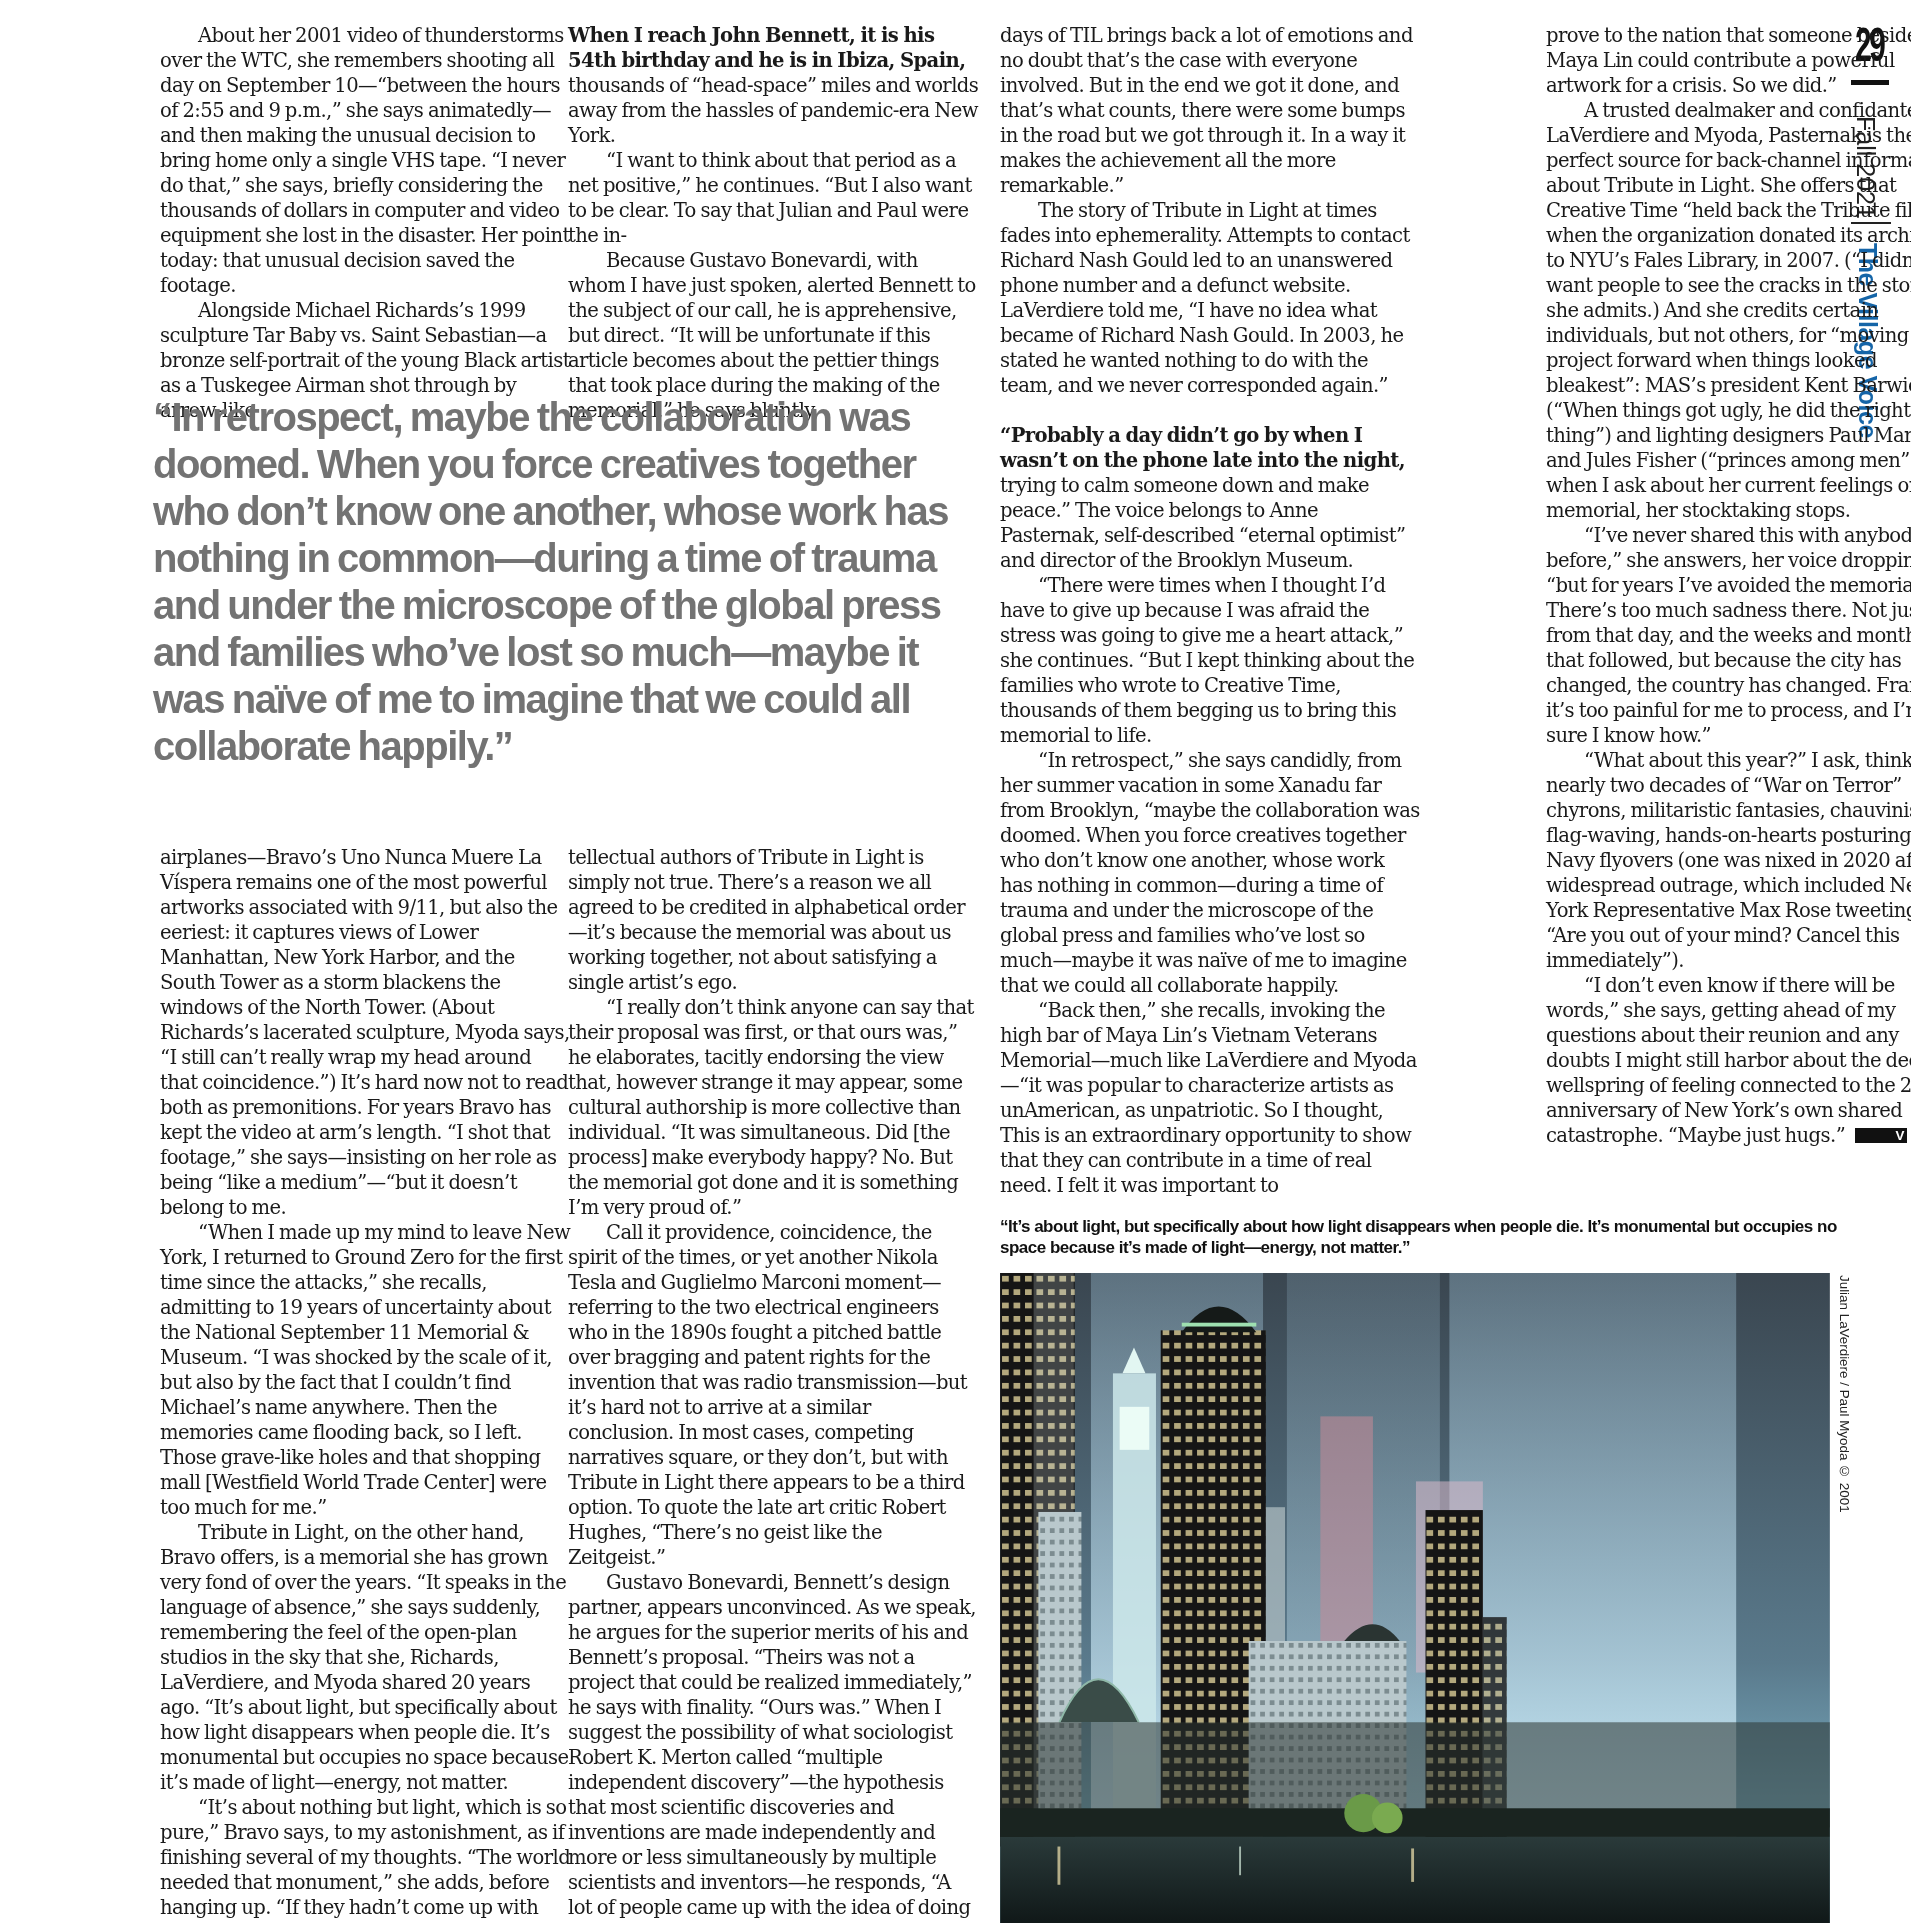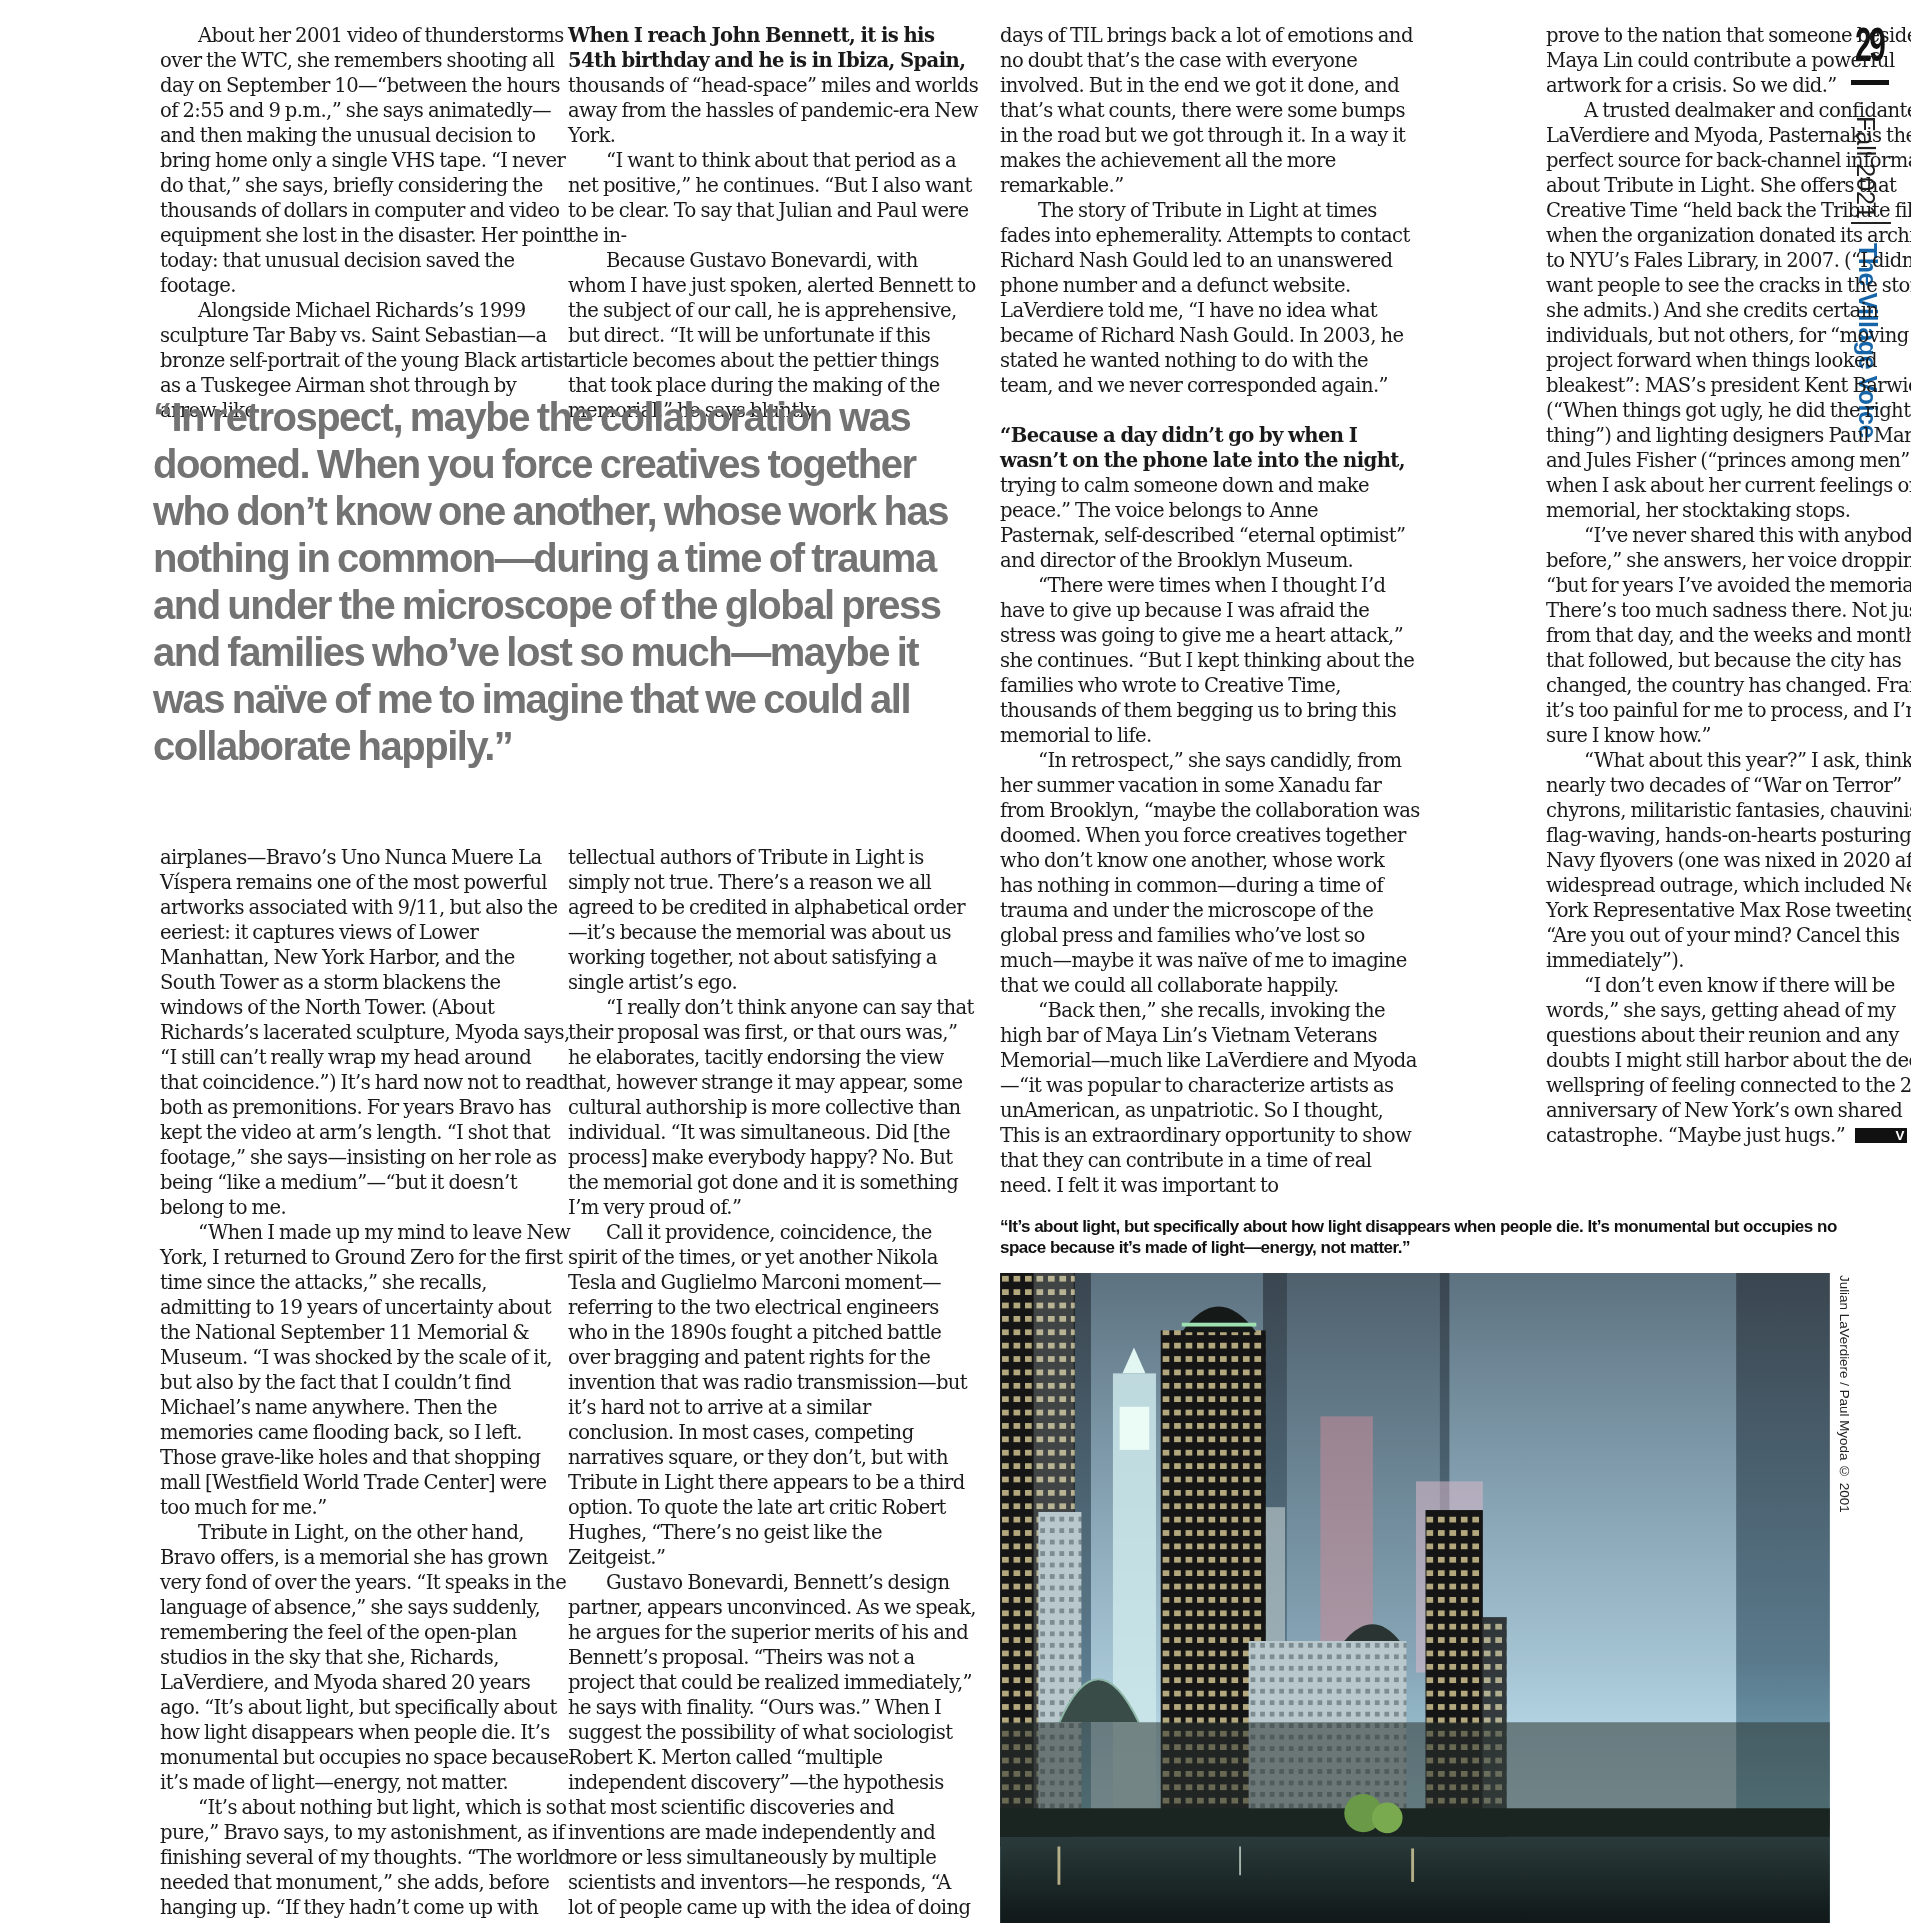--- a/index.html
+++ b/index.html
@@ -61,21 +61,21 @@
   <p>tellectual authors of Tribute in Light is simply not true. There’s a reason we all agreed to be credited in alphabetical order—it’s because the memorial was about us working together, not about satisfying a single artist’s ego.</p>
   <p class="ind">“I really don’t think anyone can say that their proposal was first, or that ours was,” he elaborates, tacitly endorsing the view that, however strange it may appear, some cultural authorship is more collective than individual. “It was simultaneous. Did [the process] make everybody happy? No. But the memorial got done and it is something I’m very proud of.”</p>
   <p class="ind">Call it providence, coincidence, the spirit of the times, or yet another Nikola Tesla and Guglielmo Marconi moment—referring to the two electrical engineers who in the 1890s fought a pitched battle over bragging and patent rights for the invention that was radio transmission—but it’s hard not to arrive at a similar conclusion. In most cases, competing narratives square, or they don’t, but with Tribute in Light there appears to be a third option. To quote the late art critic Robert Hughes, “There’s no geist like the Zeitgeist.”</p>
   <p class="ind">Gustavo Bonevardi, Bennett’s design partner, appears unconvinced. As we speak, he argues for the superior merits of his and Bennett’s proposal. “Theirs was not a project that could be realized immediately,” he says with finality. “Ours was.” When I suggest the possibility of what sociologist Robert K. Merton called “multiple independent discovery”—the hypothesis that most scientific discoveries and inventions are made independently and more or less simultaneously by multiple scientists and inventors—he responds, “A lot of people came up with the idea of doing lights, but ours was the only one that took it seriously and not as a fanciful idea.”</p>
 
 </div>
 
 <div class="col c3 top">
   <p>days of TIL brings back a lot of emotions and no doubt that’s the case with everyone involved. But in the end we got it done, and that’s what counts, there were some bumps in the road but we got through it. In a way it makes the achievement all the more remarkable.”</p>
   <p class="ind">The story of Tribute in Light at times fades into ephemerality. Attempts to contact Richard Nash Gould led to an unanswered phone number and a defunct website. LaVerdiere told me, “I have no idea what became of Richard Nash Gould. In 2003, he stated he wanted nothing to do with the team, and we never corresponded again.”</p>
-  <p style="margin-top:25px"><b>“Because a day didn’t go by when I wasn’t on the phone late into the night,</b><span> trying to calm someone down and make peace.” The voice belongs to Anne Pasternak, self-described “eternal optimist” and director of the Brooklyn Museum.</span></p>
+  <p style="margin-top:25px"><b>“Probably a day didn’t go by when I wasn’t on the phone late into the night,</b><span> trying to calm someone down and make peace.” The voice belongs to Anne Pasternak, self-described “eternal optimist” and director of the Brooklyn Museum.</span></p>
   <p class="ind">“There were times when I thought I’d have to give up because I was afraid the stress was going to give me a heart attack,” she continues. “But I kept thinking about the families who wrote to Creative Time, thousands of them begging us to bring this memorial to life.</p>
   <p class="ind">“In retrospect,” she says candidly, from her summer vacation in some Xanadu far from Brooklyn, “maybe the collaboration was doomed. When you force creatives together who don’t know one another, whose work has nothing in common—during a time of trauma and under the microscope of the global press and families who’ve lost so much—maybe it was naïve of me to imagine that we could all collaborate happily.</p>
   <p class="ind">“Back then,” she recalls, invoking the high bar of Maya Lin’s Vietnam Veterans Memorial—much like LaVerdiere and Myoda—“it was popular to characterize artists as unAmerican, as unpatriotic. So I thought, This is an extraordinary opportunity to show that they can contribute in a time of real need. I felt it was important to</p>
 </div>
 
 <div class="col c4 top">
   <p>prove to the nation that someone besides Maya Lin could contribute a powerful artwork for a crisis. So we did.”</p>
   <p class="ind">A trusted dealmaker and confidante to LaVerdiere and Myoda, Pasternak is the perfect source for back-channel information about Tribute in Light. She offers that Creative Time “held back the Tribute files” when the organization donated its archives to NYU’s Fales Library, in 2007. (“I didn’t want people to see the cracks in the story,” she admits.) And she credits certain individuals, but not others, for “moving the project forward when things looked bleakest”: MAS’s president Kent Barwick (“When things got ugly, he did the right thing”) and lighting designers Paul Marantz and Jules Fisher (“princes among men”). But when I ask about her current feelings on the memorial, her stocktaking stops.</p>
   <p class="ind">“I’ve never shared this with anybody before,” she answers, her voice dropping, “but for years I’ve avoided the memorial. There’s too much sadness there. Not just from that day, and the weeks and months that followed, but because the city has changed, the country has changed. Frankly, it’s too painful for me to process, and I’m not sure I know how.”</p>
   <p class="ind">“What about this year?” I ask, thinking of nearly two decades of “War on Terror” chyrons, militaristic fantasies, chauvinistic flag-waving, hands-on-hearts posturing, and Navy flyovers (one was nixed in 2020 after widespread outrage, which included New York Representative Max Rose tweeting, “Are you out of your mind? Cancel this immediately”).</p>

